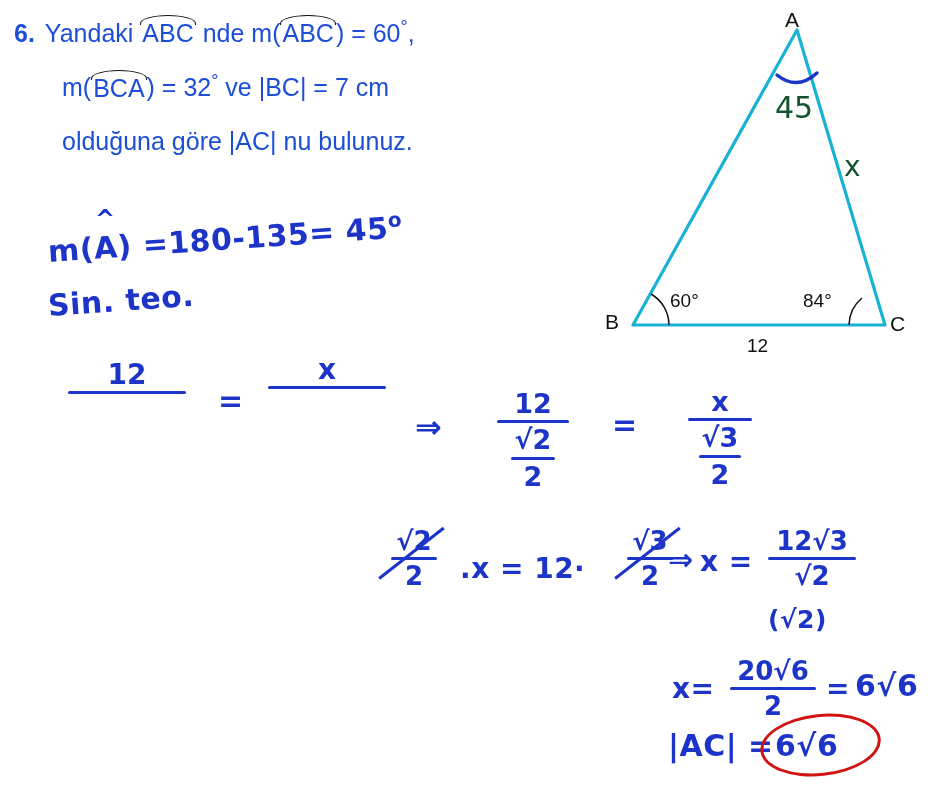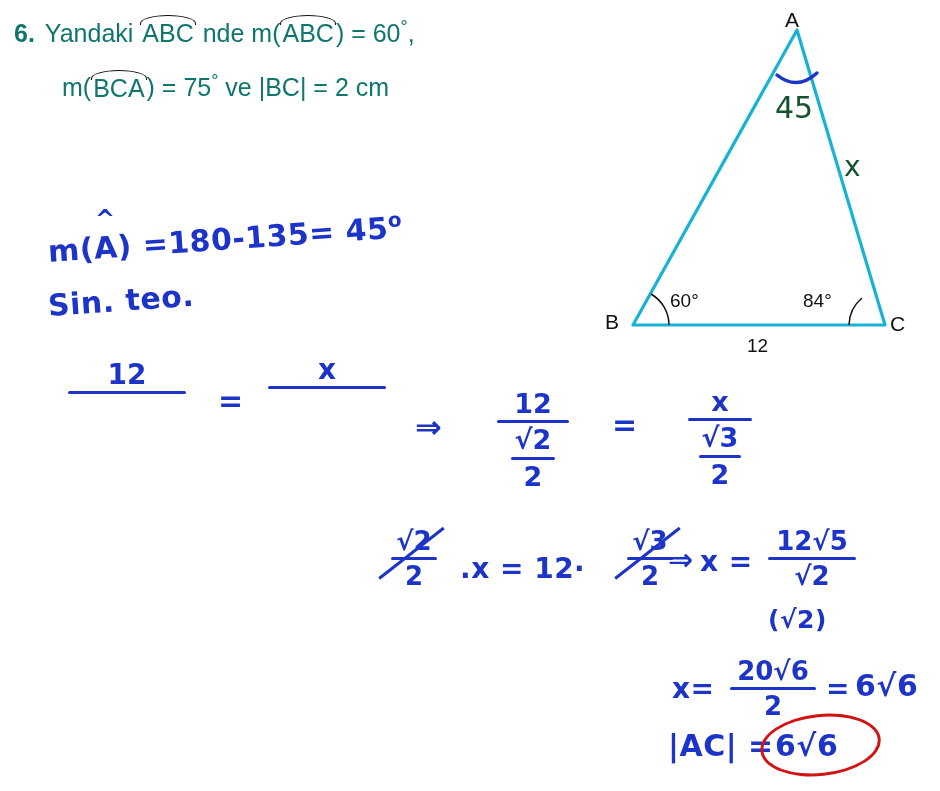--- a/index.html
+++ b/index.html
@@ -20,21 +20,21 @@
   .question-block {
     position: absolute;
     left: 14px;
     top: 18px;
     width: 560px;
   }
   .q-line {
     font-size: 25px;
     line-height: 1.0;
     white-space: nowrap;
-    color: #0f766e;
+    color: #1d4ed8;
   }
   .q-num {
     font-weight: bold;
     margin-right: 10px;
   }
   .q-line.l1 { margin-bottom: 26px; }
   .q-line.l2 { margin-left: 48px; margin-bottom: 28px; }
   .q-line.l3 { margin-left: 48px; }
 
   .overbar {
@@ -136,22 +136,23 @@
 </head>
 <body>
 
 <div class="question-block">
   <div class="q-line l1">
     <span class="q-num">6.</span><span>Yandaki</span>
     <span class="overbar bars">ABC</span>
     <span>nde m(</span><span class="overbar bars">ABC</span><span>) = 60</span><span style="font-size:18px;vertical-align:super;">°</span><span>,</span>
   </div>
   <div class="q-line l2">
-    <span>m(</span><span class="overbar bars">BCA</span><span>) = 75</span><span style="font-size:18px;vertical-align:super;">°</span><span> ve |BC| = 2 cm</span>
+    <span>m(</span><span class="overbar bars">BCA</span><span>) = 32</span><span style="font-size:18px;vertical-align:super;">°</span><span> ve |BC| = 7 cm</span>
   </div>
+  <div class="q-line l3">olduğuna göre |AC| nu bulunuz.</div>
 </div>
 
 <div class="figure">
   <svg width="355" height="365" viewBox="0 0 355 365">
 
     <polygon points="212,30 48,325 300,325" fill="none" stroke="#18b2d4" stroke-width="3.2" stroke-linejoin="round"></polygon>
 
     <path d="M 48,325 m 36,0 a 36,36 0 0,0 -18,-31" fill="none" stroke="#111" stroke-width="1.5"></path>
 
     <path d="M 300,325 m -36,0 a 36,36 0 0,1 13,-27" fill="none" stroke="#111" stroke-width="1.5"></path>
@@ -219,21 +220,21 @@
 <div class="frac" style="left:618px; top:528px; width:64px; font-size:26px;">
   <span class="num">√3</span>
   <span class="bar" style="width:46px;"></span>
   <span class="den strike">2</span>
 </div>
 
 <div class="hw" style="left:668px; top:542px; font-size:30px;">⇒</div>
 <div class="hw" style="left:700px; top:545px; font-size:28px;">x =</div>
 
 <div class="frac" style="left:762px; top:528px; width:100px; font-size:26px;">
-  <span class="num">12√5</span>
+  <span class="num">12√3</span>
   <span class="bar" style="width:88px;"></span>
   <span class="den">√2</span>
 </div>
 <div class="hw" style="left:768px; top:605px; font-size:25px;">(√2)</div>
 
 <div class="hw" style="left:672px; top:672px; font-size:28px;">x=</div>
 <div class="frac" style="left:725px; top:658px; width:96px; font-size:26px;">
   <span class="num">20√6</span>
   <span class="bar" style="width:86px;"></span>
   <span class="den">2</span>

